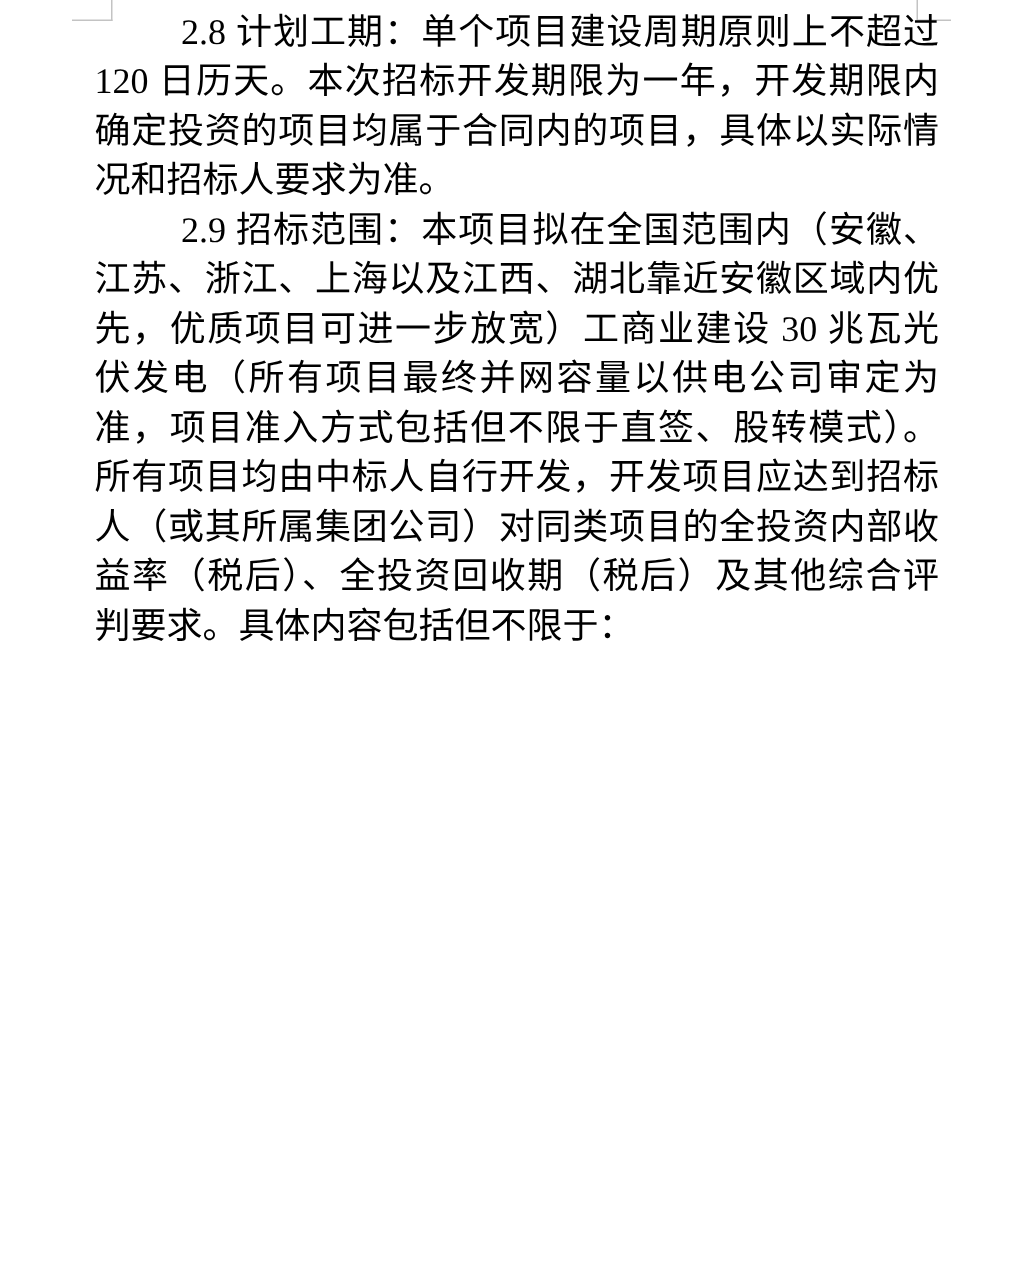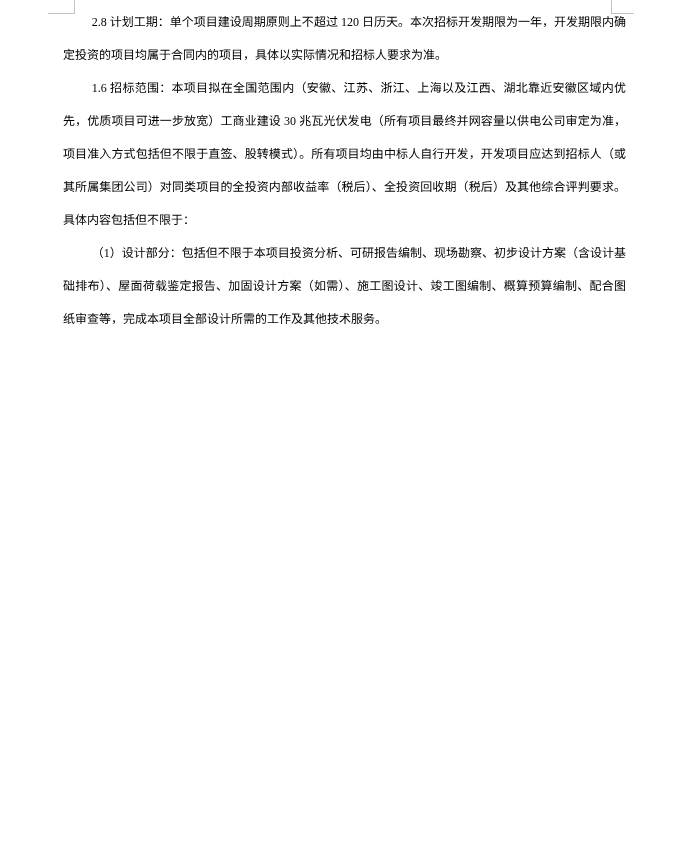--- a/index.html
+++ b/index.html
@@ -36,36 +36,35 @@
     position: absolute;
     left: 63px;
     top: 0;
     width: 563px;
     padding-top: 6px;
   }
   .content p {
     margin: 0;
     padding: 0;
     font-family: "Liberation Serif", "DejaVu Serif", serif;
-    font-size: 12px;
+    font-size: 24px;
     line-height: 33px;
     color: #000000;
     text-align: justify;
     text-align-last: left;
     text-indent: 2.4em;
     word-break: break-all;
   }
 </style>
 </head>
 <body>
 
 <div class="page">
 
   <div class="crop-mark tl"></div>
   <div class="crop-mark tr"></div>
 
   <div class="content">
     <p>2.8 计划工期：单个项目建设周期原则上不超过 120 日历天。本次招标开发期限为一年，开发期限内确定投资的项目均属于合同内的项目，具体以实际情况和招标人要求为准。</p>
-    <p>1.6 招标范围：本项目拟在全国范围内（安徽、江苏、浙江、上海以及江西、湖北靠近安徽区域内优先，优质项目可进一步放宽）工商业建设 30 兆瓦光伏发电（所有项目最终并网容量以供电公司审定为准，项目准入方式包括但不限于直签、股转模式）。所有项目均由中标人自行开发，开发项目应达到招标人（或其所属集团公司）对同类项目的全投资内部收益率（税后）、全投资回收期（税后）及其他综合评判要求。具体内容包括但不限于：</p>
-    <p>（1）设计部分：包括但不限于本项目投资分析、可研报告编制、现场勘察、初步设计方案（含设计基础排布）、屋面荷载鉴定报告、加固设计方案（如需）、施工图设计、竣工图编制、概算预算编制、配合图纸审查等，完成本项目全部设计所需的工作及其他技术服务。</p>
+    <p>2.9 招标范围：本项目拟在全国范围内（安徽、江苏、浙江、上海以及江西、湖北靠近安徽区域内优先，优质项目可进一步放宽）工商业建设 30 兆瓦光伏发电（所有项目最终并网容量以供电公司审定为准，项目准入方式包括但不限于直签、股转模式）。所有项目均由中标人自行开发，开发项目应达到招标人（或其所属集团公司）对同类项目的全投资内部收益率（税后）、全投资回收期（税后）及其他综合评判要求。具体内容包括但不限于：</p>
   </div>
 
 </div>
 
 </body></html>

